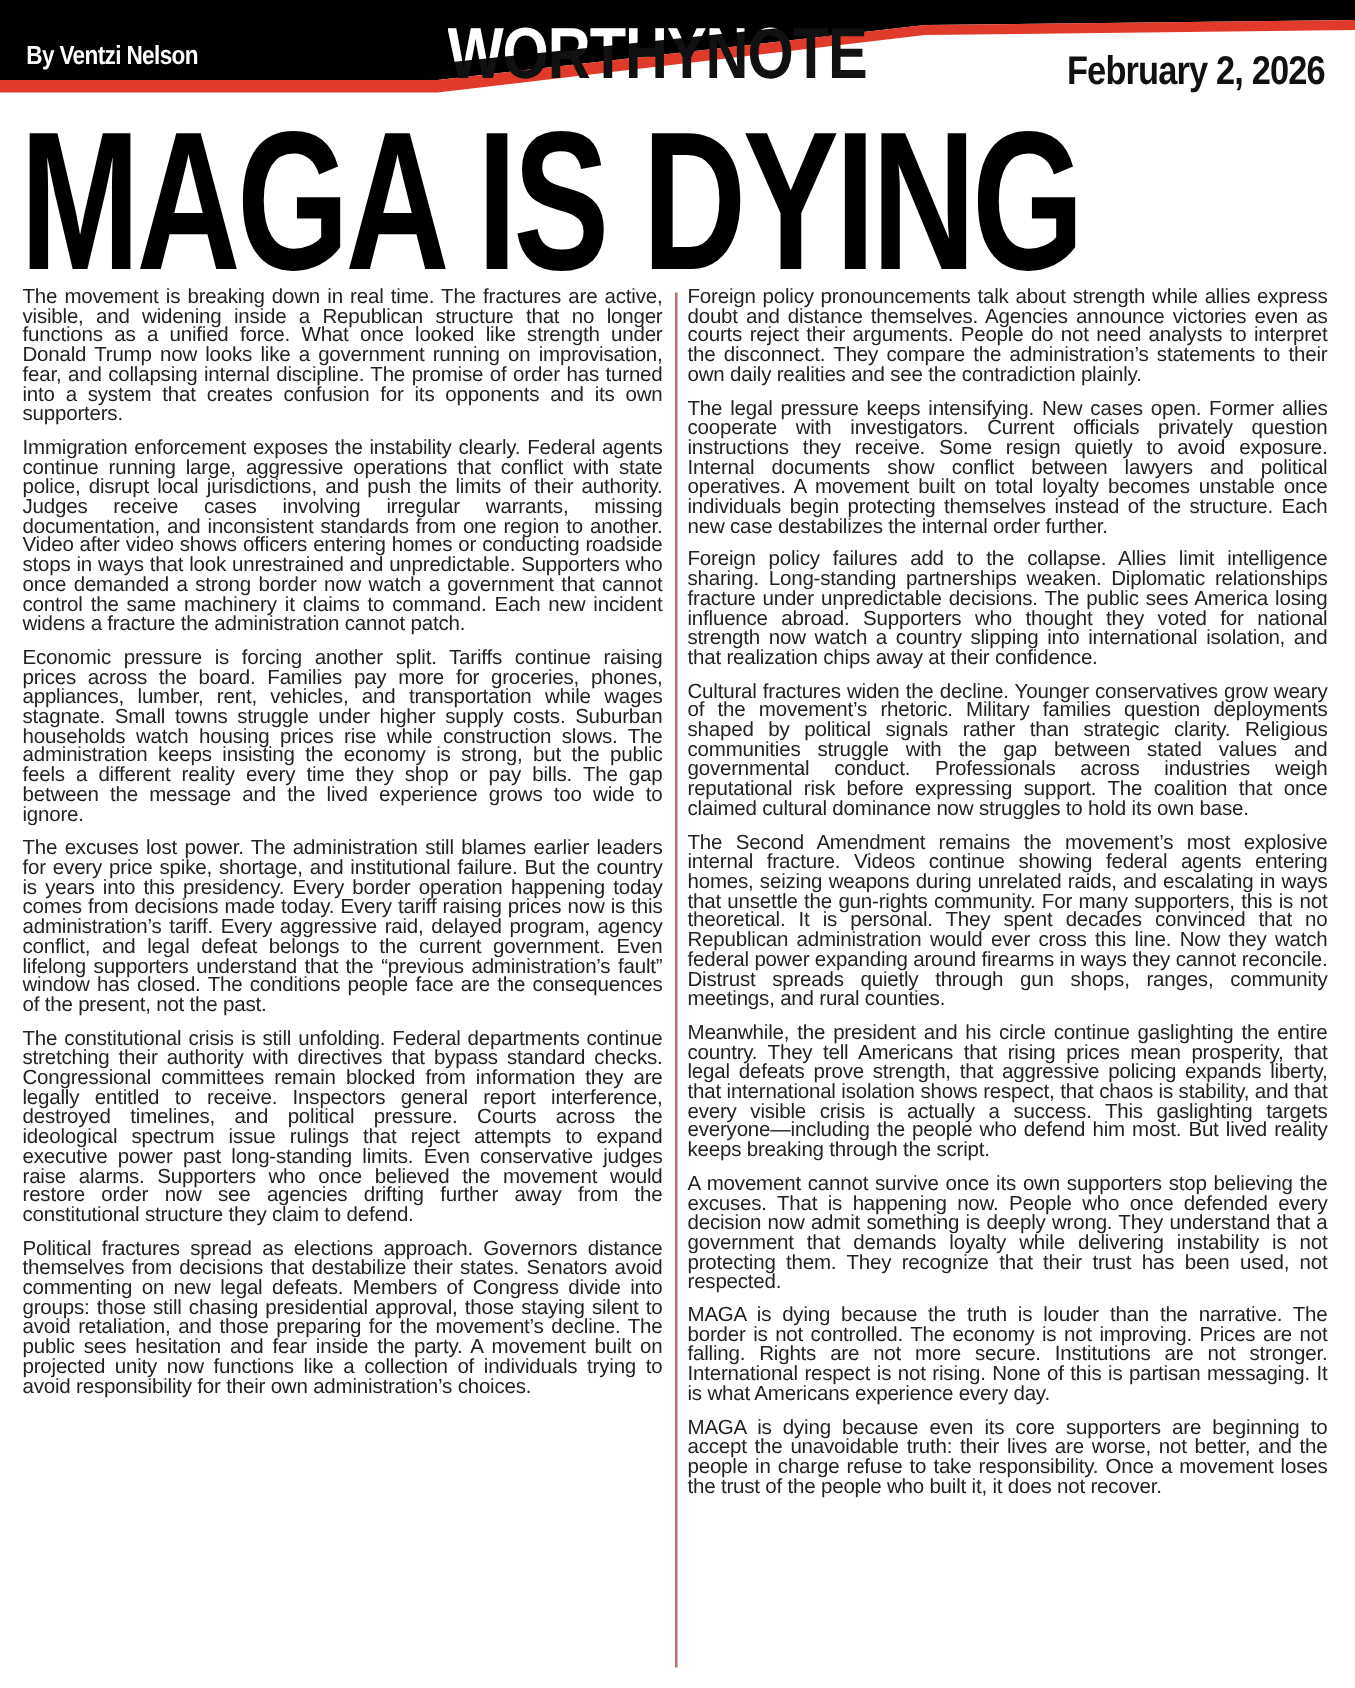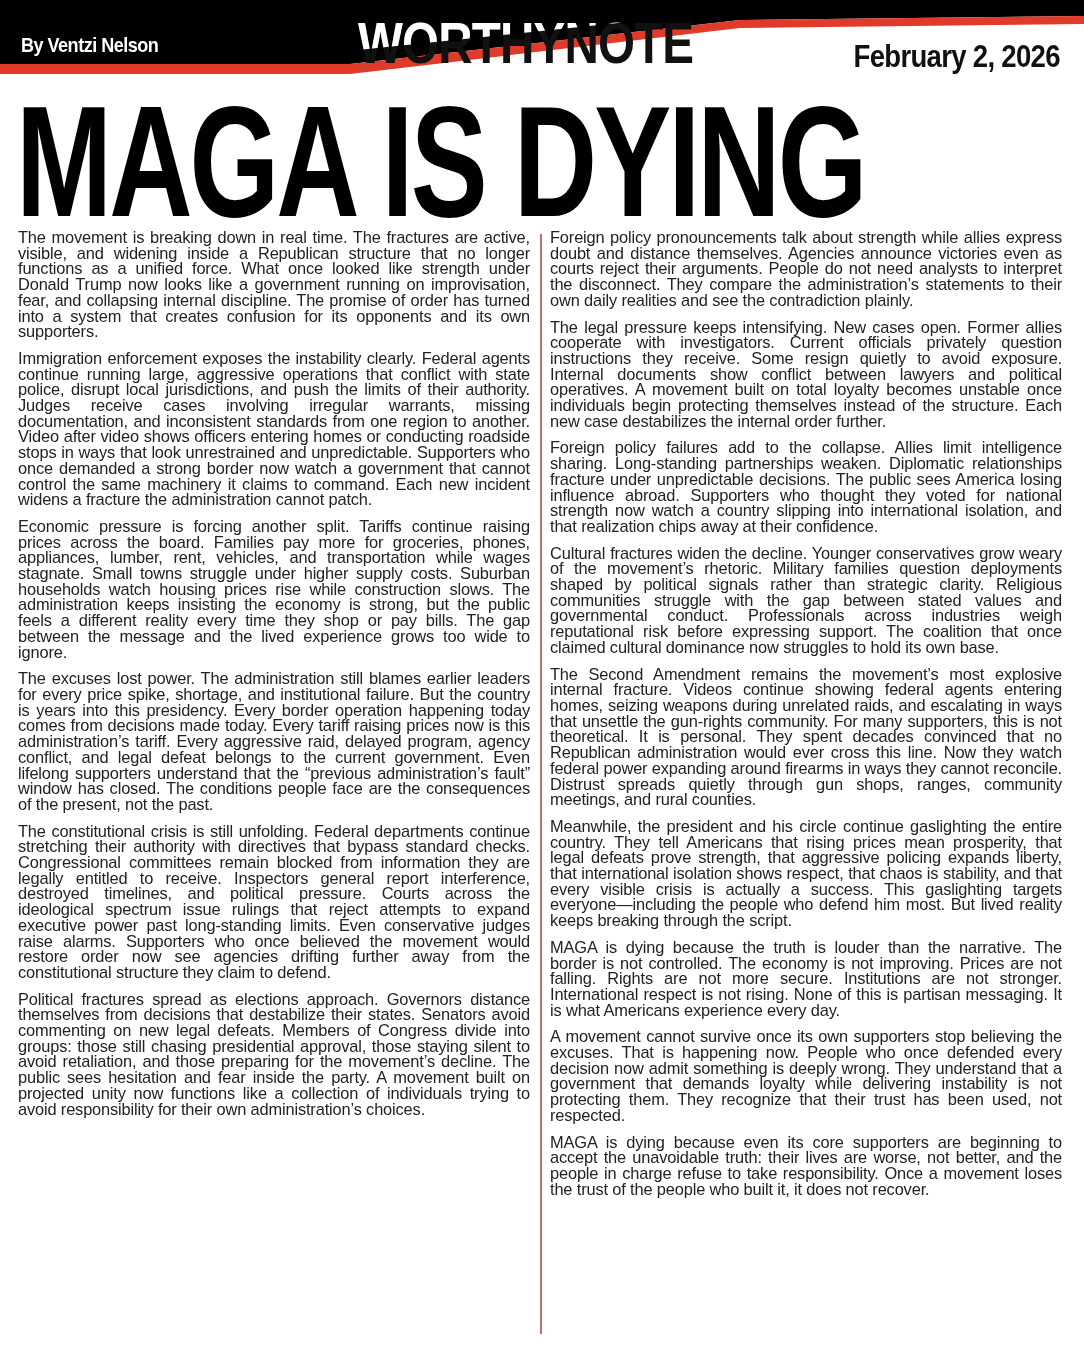--- a/index.html
+++ b/index.html
@@ -91,17 +91,17 @@
     <p>Political fractures spread as elections approach. Governors distance themselves from decisions that destabilize their states. Senators avoid commenting on new legal defeats. Members of Congress divide into groups: those still chasing presidential approval, those staying silent to avoid retaliation, and those preparing for the movement’s decline. The public sees hesitation and fear inside the party. A movement built on projected unity now functions like a collection of individuals trying to avoid responsibility for their own administration’s choices.</p>
   </div>
   <div class="divider"></div>
   <div class="col col-right">
     <p>Foreign policy pronouncements talk about strength while allies express doubt and distance themselves. Agencies announce victories even as courts reject their arguments. People do not need analysts to interpret the disconnect. They compare the administration’s statements to their own daily realities and see the contradiction plainly.</p>
     <p>The legal pressure keeps intensifying. New cases open. Former allies cooperate with investigators. Current officials privately question instructions they receive. Some resign quietly to avoid exposure. Internal documents show conflict between lawyers and political operatives. A movement built on total loyalty becomes unstable once individuals begin protecting themselves instead of the structure. Each new case destabilizes the internal order further.</p>
     <p>Foreign policy failures add to the collapse. Allies limit intelligence sharing. Long-standing partnerships weaken. Diplomatic relationships fracture under unpredictable decisions. The public sees America losing influence abroad. Supporters who thought they voted for national strength now watch a country slipping into international isolation, and that realization chips away at their confidence.</p>
     <p>Cultural fractures widen the decline. Younger conservatives grow weary of the movement’s rhetoric. Military families question deployments shaped by political signals rather than strategic clarity. Religious communities struggle with the gap between stated values and governmental conduct. Professionals across industries weigh reputational risk before expressing support. The coalition that once claimed cultural dominance now struggles to hold its own base.</p>
     <p>The Second Amendment remains the movement’s most explosive internal fracture. Videos continue showing federal agents entering homes, seizing weapons during unrelated raids, and escalating in ways that unsettle the gun-rights community. For many supporters, this is not theoretical. It is personal. They spent decades convinced that no Republican administration would ever cross this line. Now they watch federal power expanding around firearms in ways they cannot reconcile. Distrust spreads quietly through gun shops, ranges, community meetings, and rural counties.</p>
     <p>Meanwhile, the president and his circle continue gaslighting the entire country. They tell Americans that rising prices mean prosperity, that legal defeats prove strength, that aggressive policing expands liberty, that international isolation shows respect, that chaos is stability, and that every visible crisis is actually a success. This gaslighting targets everyone—including the people who defend him most. But lived reality keeps breaking through the script.</p>
+    <p>A movement cannot survive once its own supporters stop believing the excuses. That is happening now. People who once defended every decision now admit something is deeply wrong. They understand that a government that demands loyalty while delivering instability is not protecting them. They recognize that their trust has been used, not respected.</p>
     <p>MAGA is dying because the truth is louder than the narrative. The border is not controlled. The economy is not improving. Prices are not falling. Rights are not more secure. Institutions are not stronger. International respect is not rising. None of this is partisan messaging. It is what Americans experience every day.</p>
-    <p>A movement cannot survive once its own supporters stop believing the excuses. That is happening now. People who once defended every decision now admit something is deeply wrong. They understand that a government that demands loyalty while delivering instability is not protecting them. They recognize that their trust has been used, not respected.</p>
     <p>MAGA is dying because even its core supporters are beginning to accept the unavoidable truth: their lives are worse, not better, and the people in charge refuse to take responsibility. Once a movement loses the trust of the people who built it, it does not recover.</p>
   </div>
 </div>
 
 </body></html>

